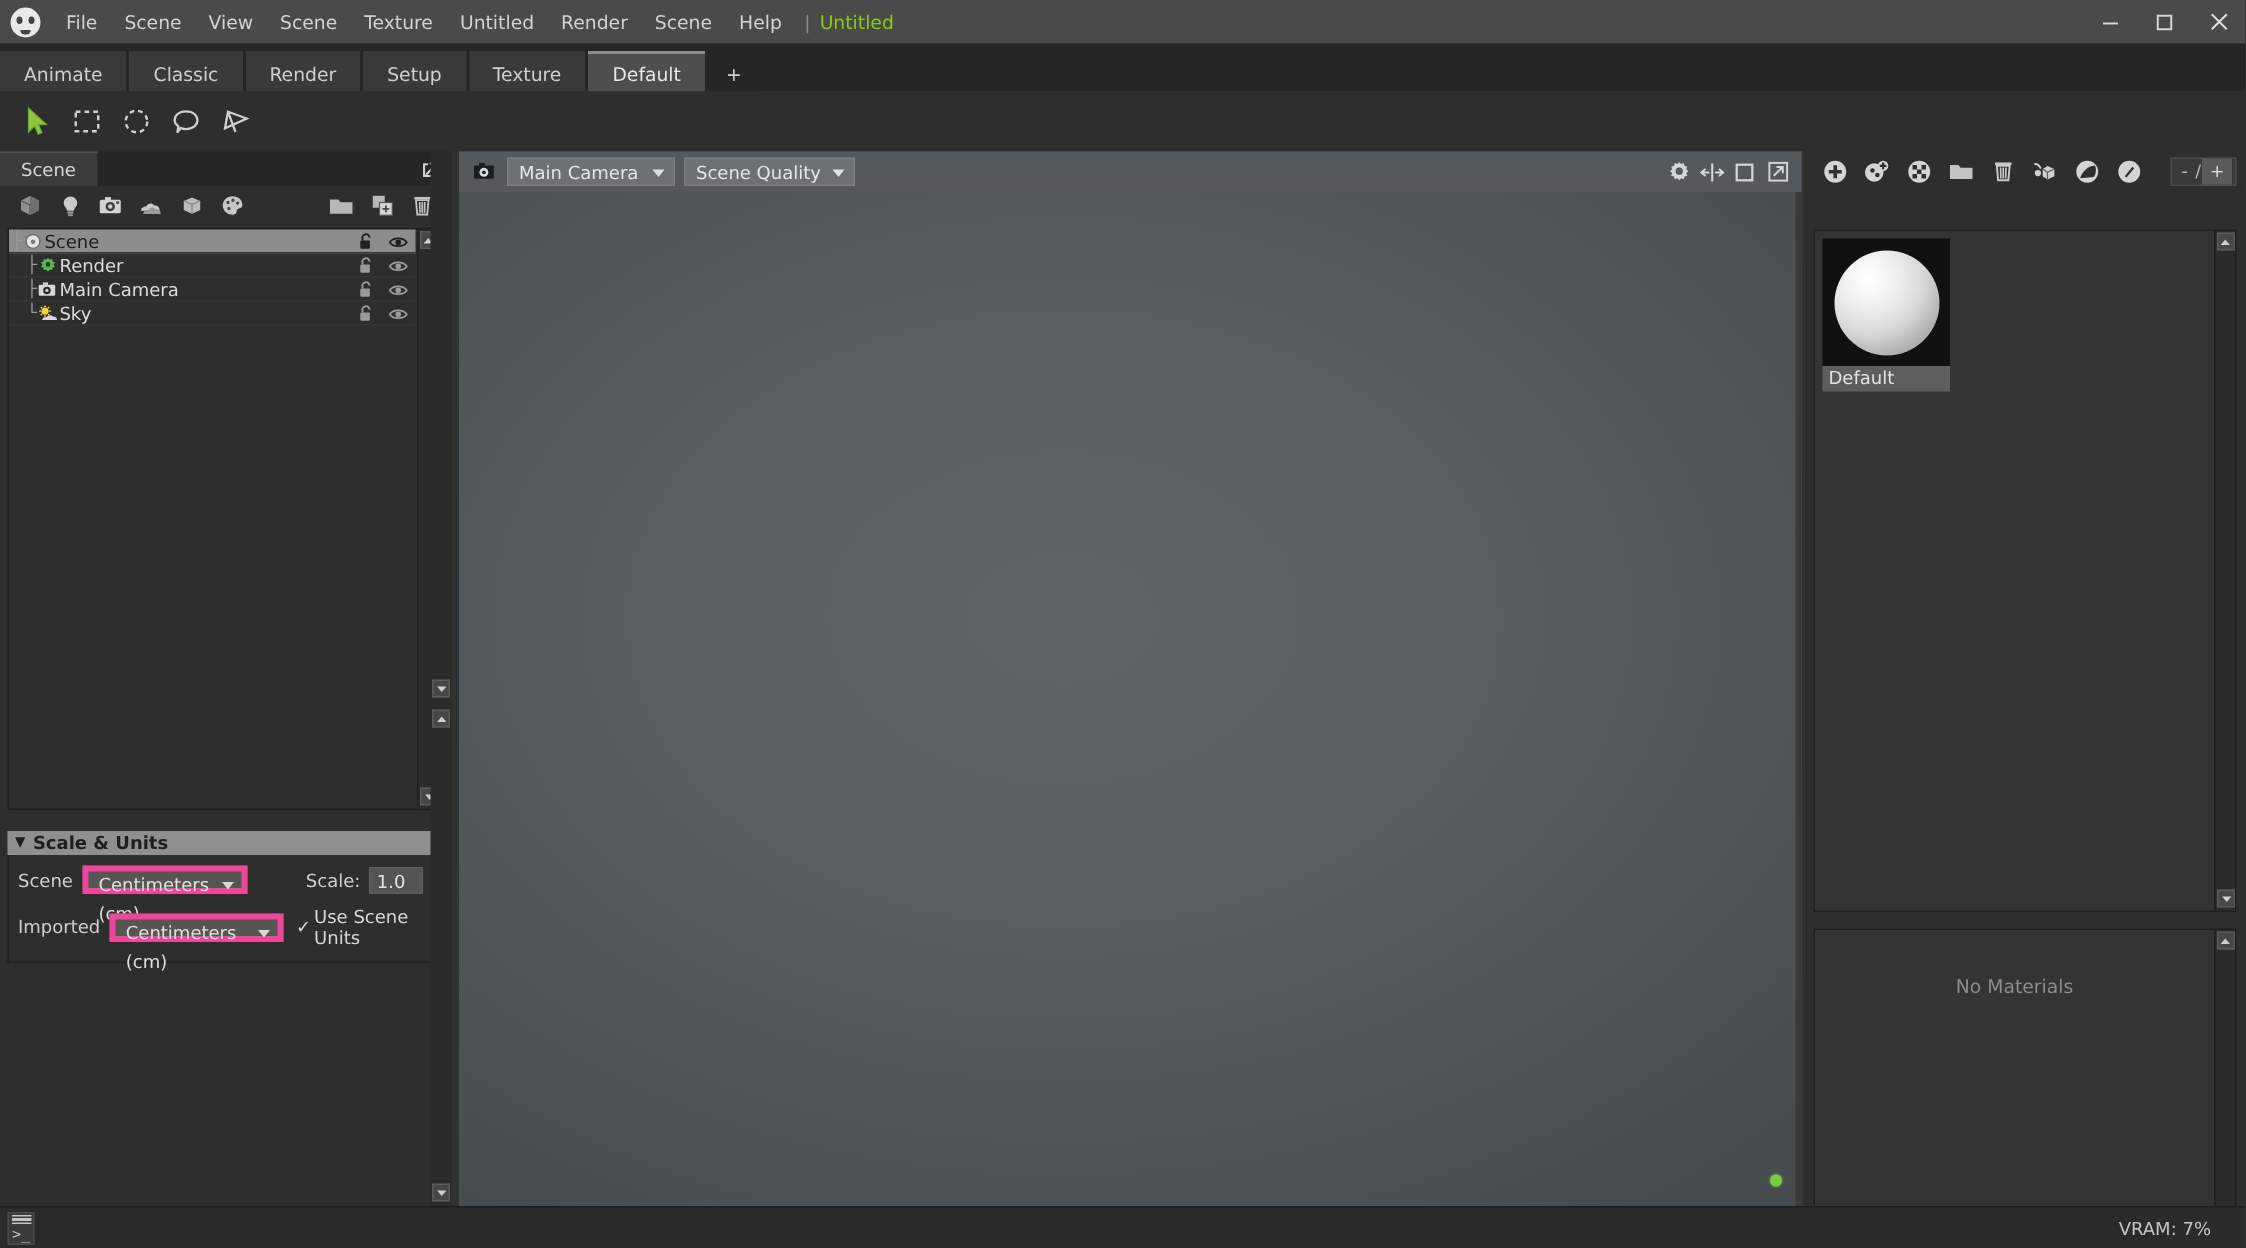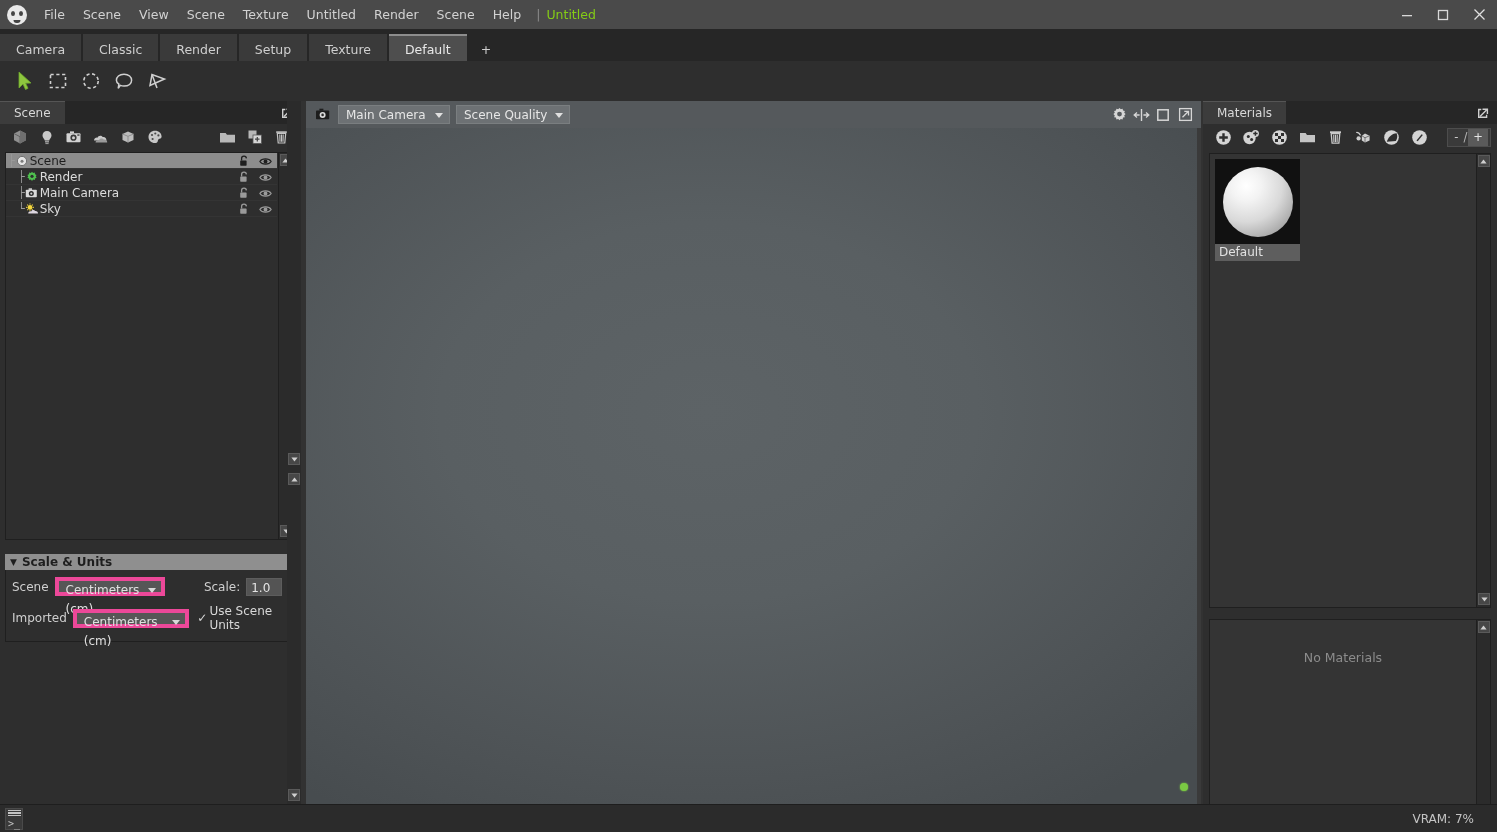--- a/index.html
+++ b/index.html
@@ -264,21 +264,21 @@
       </div>
       <div class="wbtn close">
         <svg width="13" height="13" viewBox="0 0 13 13">
             <path d="M1.5 1.5 L11.5 11.5 M11.5 1.5 L1.5 11.5" stroke="#e0e0e0" stroke-width="1.3"></path>
           </svg>
       </div>
     </div>
   </div>
 
   <div class="tabbar">
-    <div class="wtab">Camera</div>
+    <div class="wtab">Animate</div>
     <div class="wtab">Classic</div>
     <div class="wtab">Render</div>
     <div class="wtab">Setup</div>
     <div class="wtab">Texture</div>
     <div class="wtab active">Default</div>
     <div class="wtab plus">+</div>
   </div>
 
   <div class="toolstrip">
     <div class="tool">
@@ -607,30 +607,20 @@
       </span>
     </div>
 
     <div class="canvas3d">
       <div class="green-dot"></div>
     </div>
     <div class="vp-scroll-right"></div>
   </div>
 
   <div class="right-panel">
-    <div class="panel-tabrow">
-      <div class="ptab">Materials</div>
-      <div class="popout">
-        <svg width="15" height="15" viewBox="0 0 15 15">
-          <path d="M4 11.5 L11 4.5" stroke="#cfcfcf" stroke-width="1.4"></path>
-          <path d="M6.5 4.2 L11.4 4.2 L11.4 9.1" fill="none" stroke="#cfcfcf" stroke-width="1.4"></path>
-          <path d="M10.6 9.8 L10.6 12.3 L2.7 12.3 L2.7 4.5 L5.3 4.5" fill="none" stroke="#cfcfcf" stroke-width="1.4"></path>
-        </svg>
-      </div>
-    </div>
 
     <div class="mat-toolbar">
       <div class="mbtn">
         <svg width="17" height="17" viewBox="0 0 17 17">
           <circle cx="8.5" cy="8.5" r="7.3" fill="#d4d4d4"></circle>
           <path d="M8.5 4.2 L8.5 12.8 M4.2 8.5 L12.8 8.5" stroke="#2e2e2e" stroke-width="2.4"></path>
         </svg>
       </div>
       <div class="mbtn">
         <svg width="18" height="17" viewBox="0 0 18 17">

